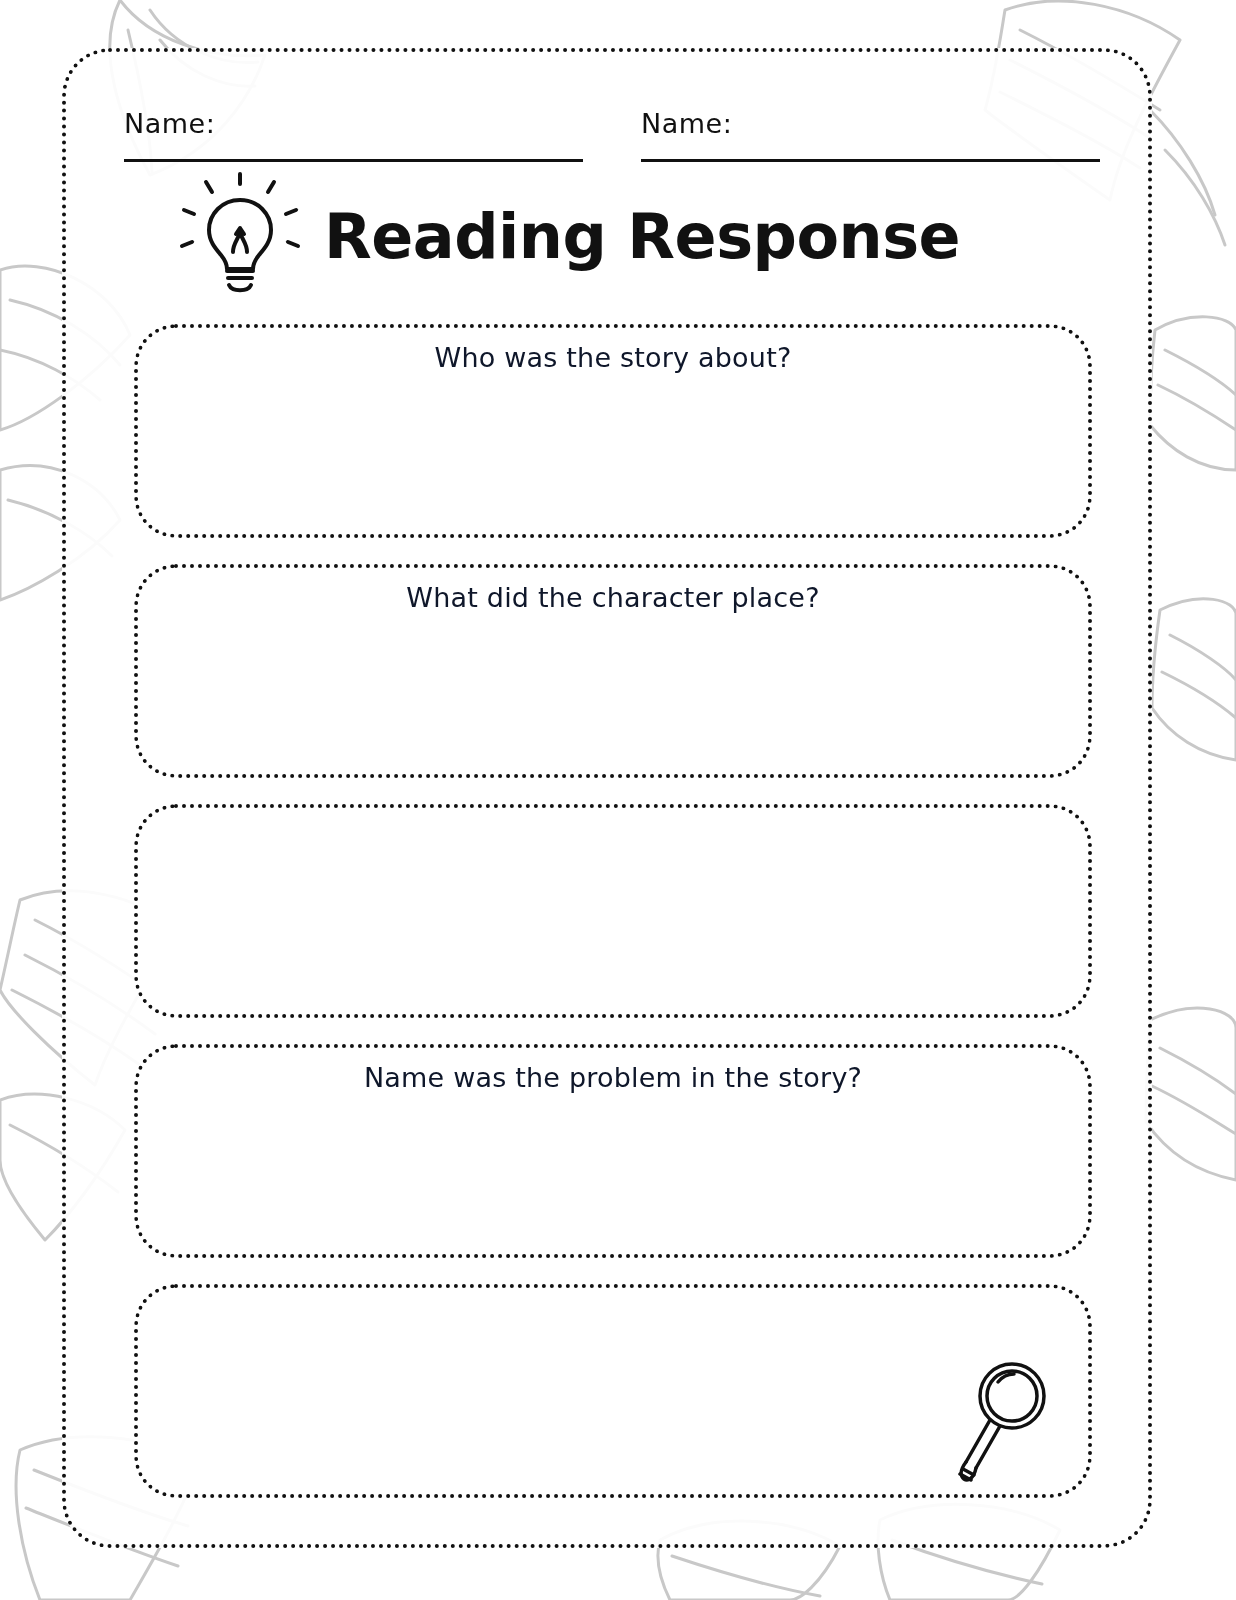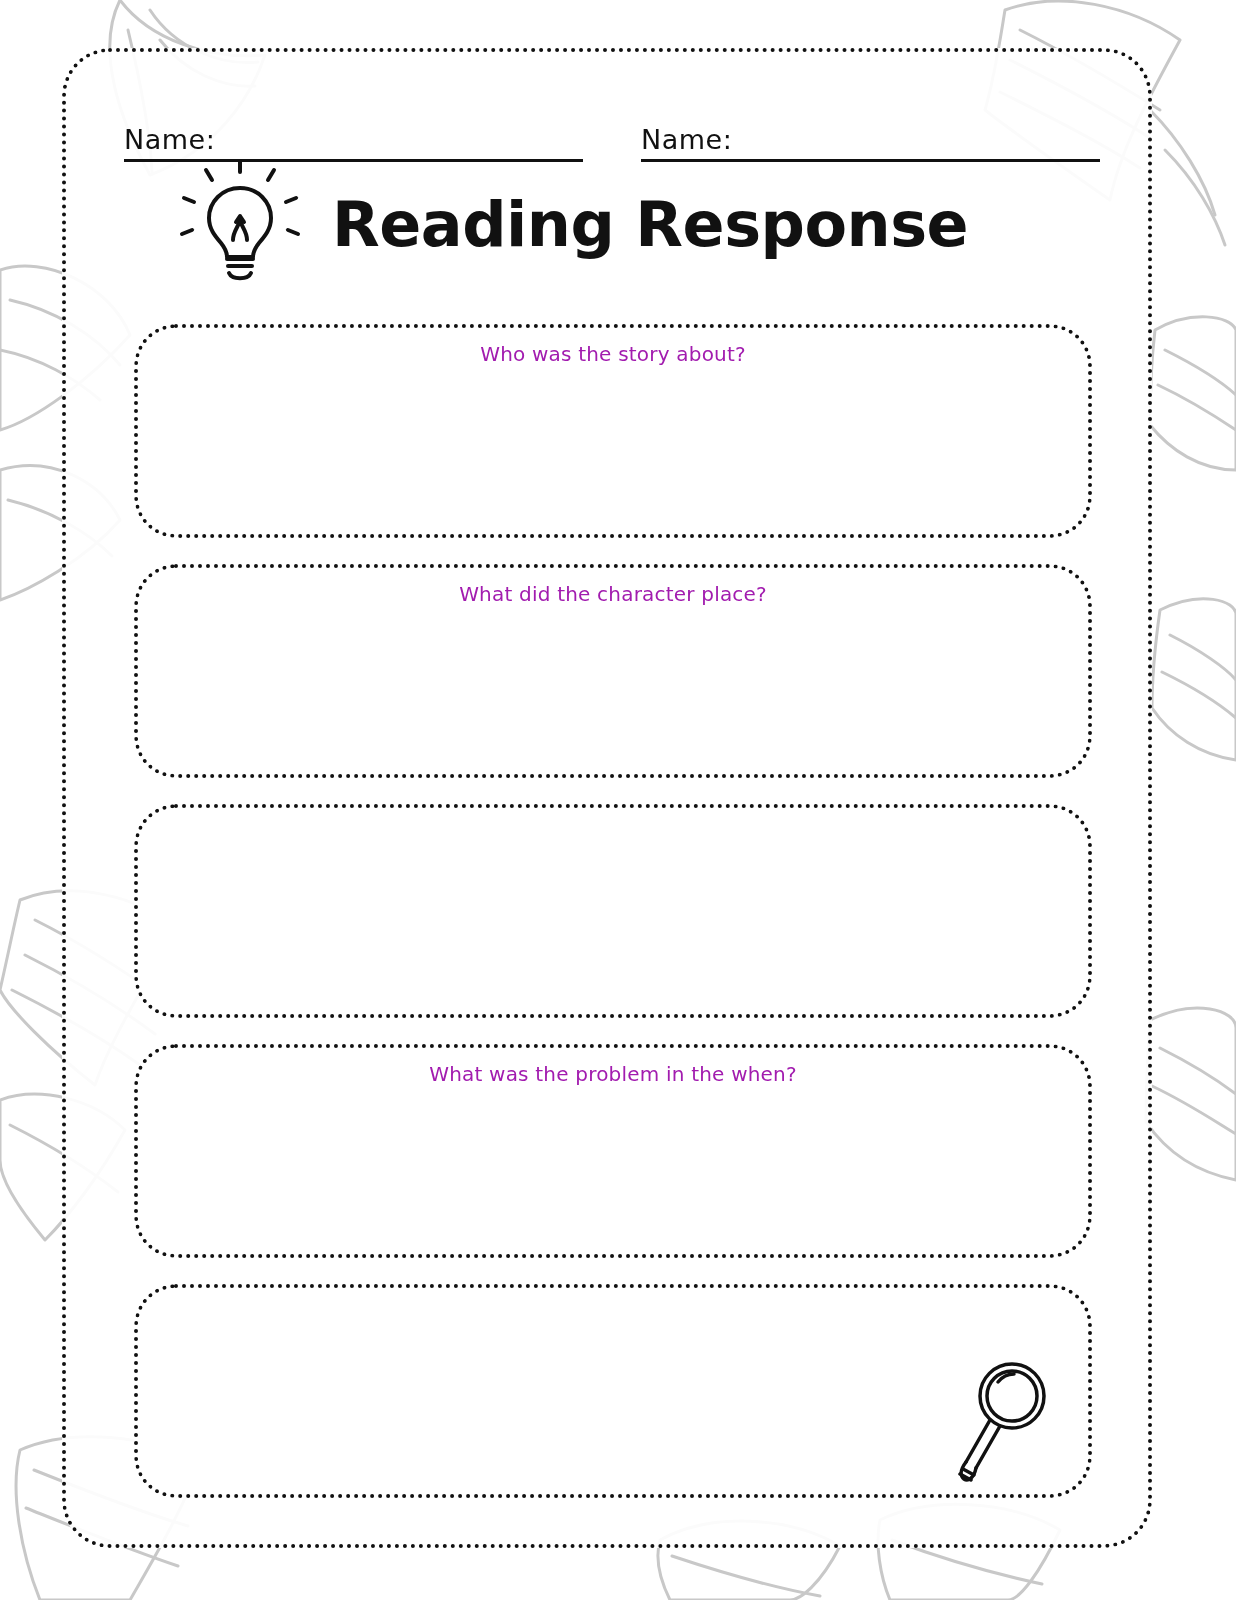--- a/index.html
+++ b/index.html
@@ -46,44 +46,44 @@
     right: 48px;
     height: 58px;
     display: flex;
     gap: 58px;
   }
   .idfield {
     flex: 1;
     display: flex;
     align-items: flex-end;
     border-bottom: 3px solid #111111;
-    padding-bottom: 4px;
+    padding-bottom: 20px;
   }
   .idlabel {
     font-family: "DejaVu Sans", sans-serif;
     font-size: 27px;
     color: #111111;
     letter-spacing: 0.5px;
     white-space: nowrap;
   }
   .idvalue {
     flex: 1;
     font-size: 25px;
     color: #111111;
     padding-left: 10px;
   }
 
   
   .titleblock {
     position: absolute;
-    top: 108px;
+    top: 120px;
     left: 110px;
     display: flex;
     align-items: center;
-    gap: 26px;
+    gap: 18px;
   }
   .title-text {
     font-family: "DejaVu Sans", sans-serif;
     font-weight: bold;
     font-size: 62px;
     line-height: 1;
     color: #111111;
     letter-spacing: -0.5px;
   }
 
@@ -105,22 +105,22 @@
     border-radius: 42px;
     background: #ffffff;
     box-sizing: border-box;
     display: flex;
     flex-direction: column;
     align-items: center;
     padding-top: 14px;
   }
   .prompt-label {
     font-family: "DejaVu Sans", sans-serif;
-    font-size: 20px;
-    color: #a21caf;
+    font-size: 27px;
+    color: #0f172a;
     text-align: center;
     letter-spacing: 0.2px;
   }
   .answer-area {
     flex: 1;
     width: 100%;
     min-height: 10px;
   }
   .magnifier {
     position: absolute;
@@ -231,21 +231,21 @@
     <div class="prompt-box">
       <div class="prompt-label">What did the character place?</div>
       <div class="answer-area"></div>
     </div>
 
     <div class="prompt-box">
       <div class="answer-area"></div>
     </div>
 
     <div class="prompt-box">
-      <div class="prompt-label">What was the problem in the when?</div>
+      <div class="prompt-label">Name was the problem in the story?</div>
       <div class="answer-area"></div>
     </div>
 
     <div class="prompt-box">
       <div class="answer-area"></div>
       <svg class="magnifier" viewBox="0 0 110 130">
         <g fill="none" stroke="#111111" stroke-width="3.5" stroke-linecap="round" stroke-linejoin="round">
           <circle cx="62" cy="44" r="32"></circle>
           <circle cx="62" cy="44" r="25"></circle>
           <path d="M48 30 C52 25 58 22 64 22"></path>

